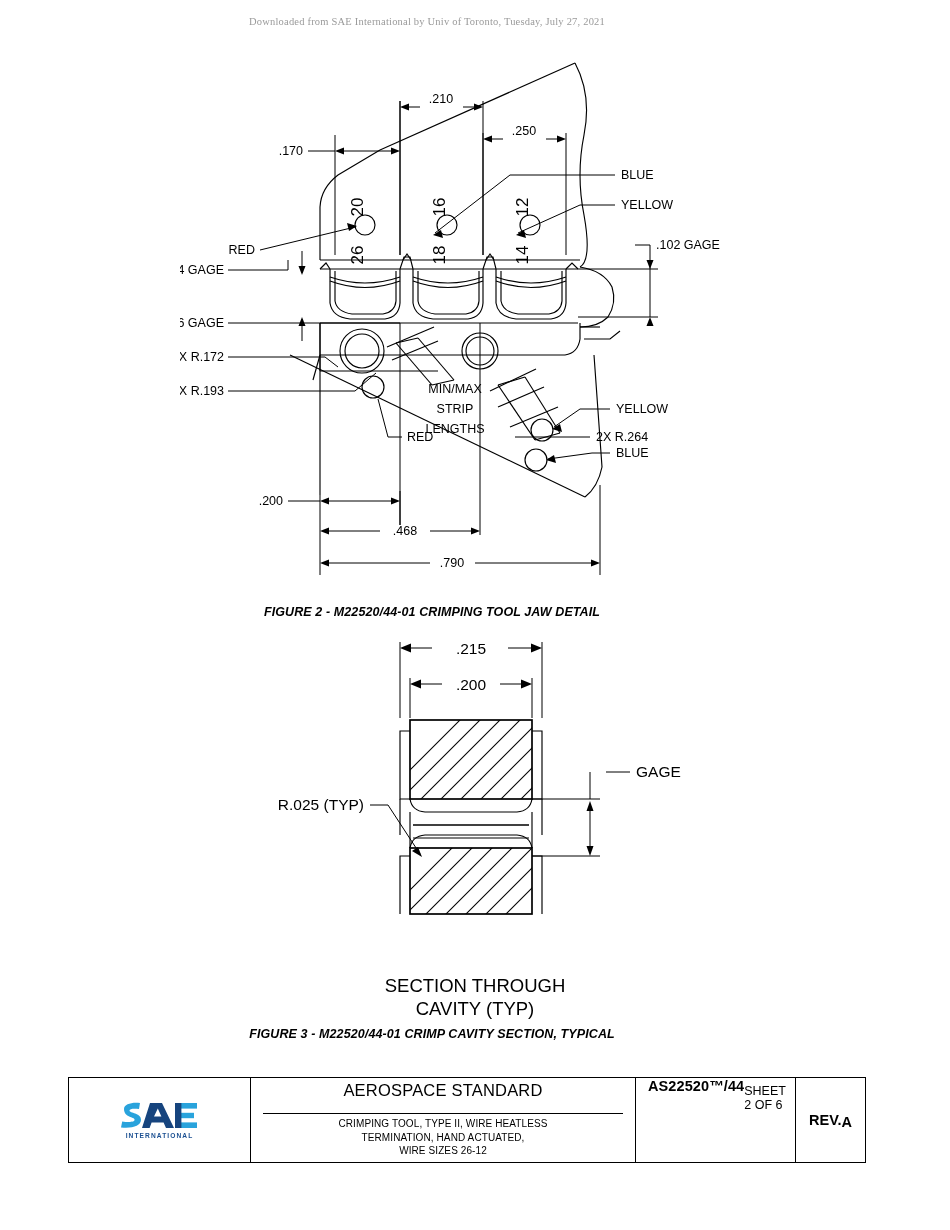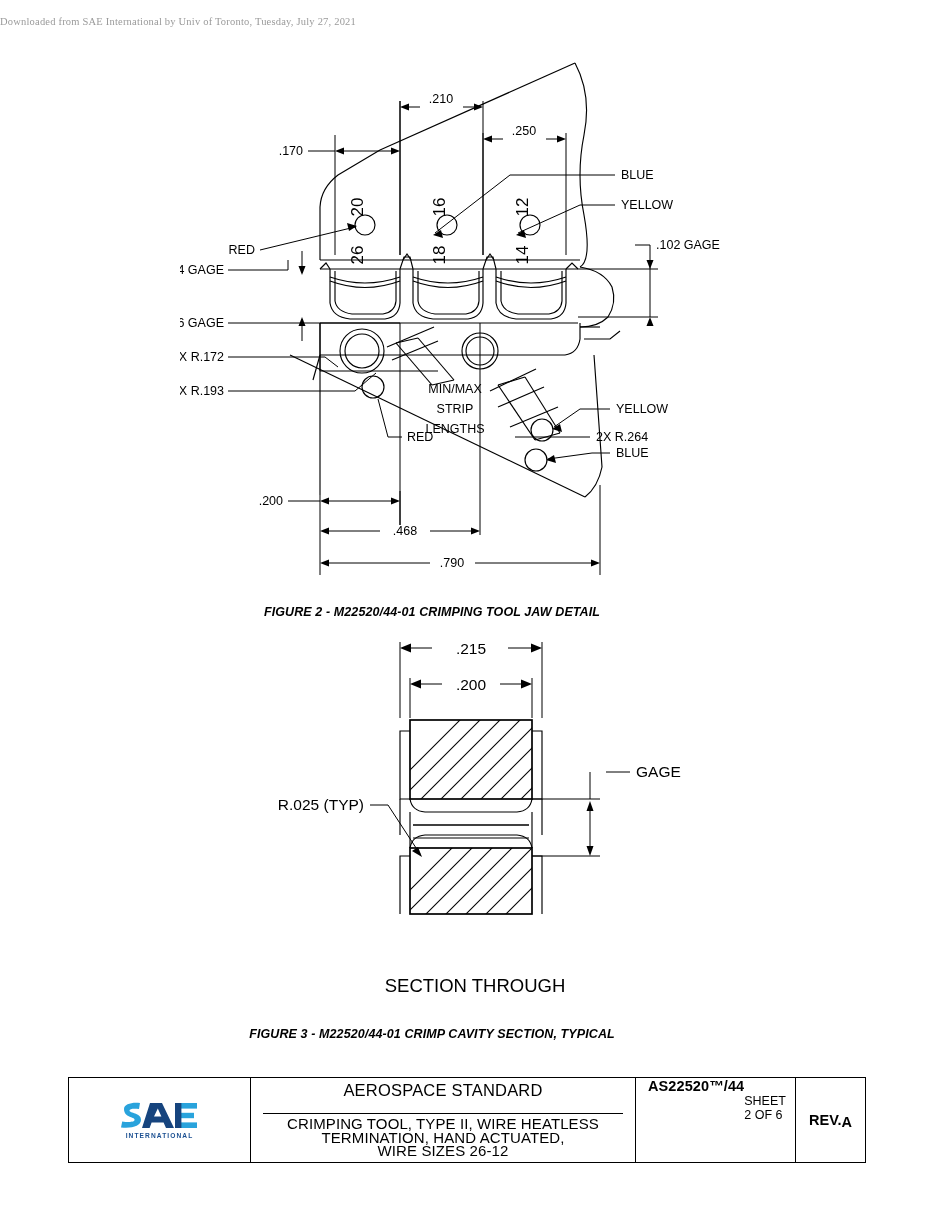--- a/index.html
+++ b/index.html
@@ -20,21 +20,21 @@
     width: 950px;
     height: 1230px;
     background: #ffffff;
   }
   
   .dl-header {
     position: absolute;
     top: 16px;
     left: 0;
     width: 854px;
-    text-align: left;
+    text-align: center;
     font-family: "Liberation Serif", serif;
     font-size: 10.5px;
     color: #9a9a9a;
     letter-spacing: 0.2px;
     white-space: nowrap;
   }
   
   .fig2-wrap {
     position: absolute;
     left: 180px;
@@ -109,41 +109,41 @@
     letter-spacing: .2px;
     margin-bottom: 12px;
   }
   .tb-rule {
     width: 94%;
     height: 1.4px;
     background: #000;
     margin: 1px 0 3px 0;
   }
   .tb-sub {
-    font-size: 15px;
+    font-size: 10px;
     line-height: 13.5px;
     text-align: center;
     letter-spacing: .1px;
   }
   .tb-doc {
     width: 160px;
     border-right: 1.6px solid #000;
     display: flex;
     flex-direction: row;
     justify-content: center;
     padding-left: 12px;
   }
   .tb-doc-num {
     font-size: 14.5px;
     font-weight: bold;
     letter-spacing: .1px;
   }
   .tb-doc-sheet {
     font-size: 12.5px;
-    margin-top: 16px;
+    margin-top: 6px;
   }
   .tb-rev {
     flex: 1;
     display: flex;
     flex-direction: row;
     align-items: center;
     justify-content: center;
   }
   .tb-rev-lbl { font-size: 14.5px; font-weight: bold; }
   .tb-rev-val { font-size: 14.5px; font-weight: bold; margin-top: 4px; }
@@ -466,20 +466,21 @@
       <text class="f3lbl" x="386" y="147">GAGE</text>
 
       <path class="ln-thin" d="M120 175 L138 175 L170 224"></path>
       <polygon points="172,227 162,221 168,217" fill="#000"></polygon>
       <text class="f3lbl" x="114" y="180" text-anchor="end">R.025 (TYP)</text>
     </svg>
   </div>
 
   <div class="sec-label" id="sec-label">
     <div>SECTION THROUGH</div>
+    <div>CAVITY (TYP)</div>
   </div>
 
   <div class="caption" id="fig3-caption">FIGURE 3 - M22520/44-01 CRIMP CAVITY SECTION, TYPICAL</div>
 
   <div class="title-block">
 
     <div class="tb-cell tb-logo">
       <div class="sae-logo">
         <svg width="84" height="30" viewBox="0 0 84 30">
           <path d="M6 8 C6 3, 14 1, 22 2 L21 8 C16 7.3, 11.5 7.6, 11.5 9.6 C11.5 12.6, 23 11.6, 23 18.8 C23 25, 14 27.6, 3 26.4 L4.2 20.4 C10 21.4, 16.6 21.4, 16.6 18.8 C16.6 15.6, 6 16.8, 6 8 Z" fill="#29a3dc"></path>

